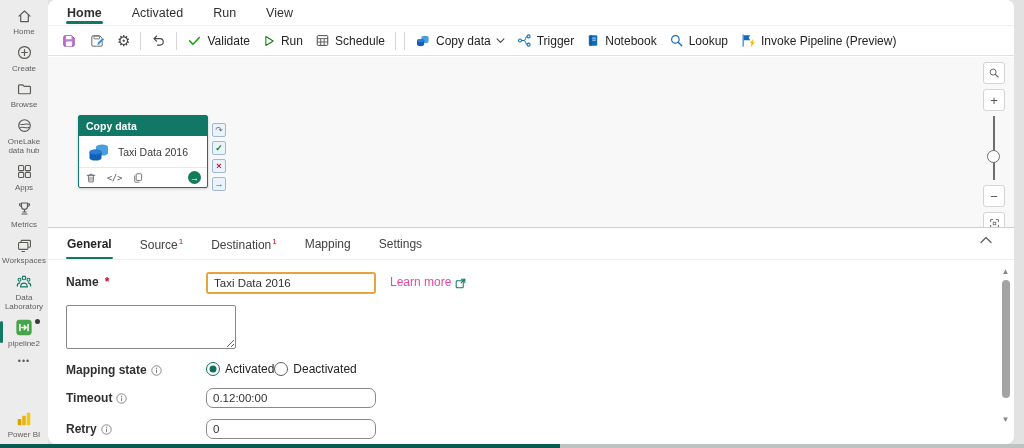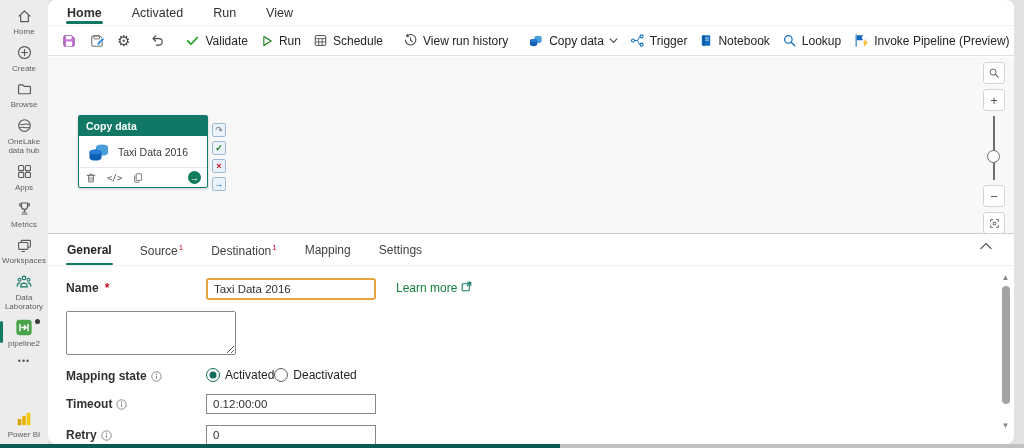--- a/index.html
+++ b/index.html
@@ -63,43 +63,43 @@
             display:flex; align-items:center; justify-content:center; color:#565553; font-size:13px;
             cursor:pointer; margin-bottom:5px; }
   .cc-slider { position:relative; width:22px; height:64px; margin-bottom:5px; }
   .cc-track { position:absolute; left:10px; top:0; width:2px; height:64px; background:#6f6e6c; }
   .cc-handle { position:absolute; left:4px; top:34px; width:13px; height:13px; background:#fff;
                border:1.5px solid #6f6e6c; border-radius:50%; cursor:pointer; }
 
   .splitter { position:absolute; left:478px; bottom:2px; width:28px; height:5px; background:#474543; border-radius:2px; cursor:ns-resize; }
 
   
-  .panel { position:absolute; left:0; top:233px; width:966px; height:203px; background:#fff; border-top:1px solid #cfcfcf; }
+  .panel { position:absolute; left:0; top:227px; width:966px; height:203px; background:#fff; border-top:1px solid #cfcfcf; }
   .panel-tabs { display:flex; gap:26px; padding:9px 0 0 18px; height:32px; font-size:12px; color:#424242;
                 border-bottom:1px solid #efefef; position:relative; }
   .ptab { position:relative; cursor:pointer; padding:0 1px 8px 1px; }
   .ptab.active { font-weight:bold; color:#252423; }
   .ptab.active::after { content:""; position:absolute; left:0; right:0; bottom:0; height:2.5px; background:#117865; border-radius:2px; }
   .badge { color:#c50f1f; font-size:8px; vertical-align:super; margin-left:1px; }
   .badge:empty { display:none; }
   .collapse-btn { position:absolute; right:22px; top:8px; color:#616161; cursor:pointer; }
 
   .form { padding:12px 0 0 18px; font-size:12px; color:#252423; }
   .frow { display:flex; align-items:flex-start; margin-bottom:11px; }
   .flabel { width:140px; font-weight:bold; color:#323130; display:flex; align-items:center; gap:4px; padding-top:3px; }
   .req { color:#c50f1f; margin-left:2px; }
   .info-icon { display:inline-flex; }
   .name-wrap { border:2px solid #e7a33e; border-radius:3px; padding:0; background:#fff; }
   .name-wrap input { width:166px; height:18px; border:none; outline:none; font-size:11.5px; padding:0 6px;
                      font-family:"Liberation Sans", sans-serif; color:#323130; }
-  .txt-input { width:170px; height:20px; border:1px solid #8a8886; border-radius:0; font-size:11.5px;
+  .txt-input { width:170px; height:20px; border:1px solid #8a8886; border-radius:7px; font-size:11.5px;
                padding:0 6px; font-family:"Liberation Sans", sans-serif; color:#323130; }
   textarea.desc { width:170px; height:44px; border:1px solid #8a8886; border-radius:2px; font-size:11.5px;
                   padding:3px 6px; font-family:"Liberation Sans", sans-serif; resize:both; }
-  .learn-more { display:flex; align-items:flex-start; gap:4px; margin-left:20px; color:#15803d; font-size:12px;
+  .learn-more { display:flex; align-items:flex-end; gap:4px; margin-left:14px; color:#ec4899; font-size:12px;
                 text-decoration:none; padding-top:3px; cursor:pointer; }
   .radios { display:flex; align-items:center; padding-top:2px; }
   .radio-opt { display:flex; align-items:center; gap:5px; cursor:pointer; }
   .radio { width:14px; height:14px; border:1px solid #605e5c; border-radius:50%; position:relative; background:#fff; }
   .radio.checked { border:1.5px solid #0e6e5c; }
   .radio.checked::after { content:""; position:absolute; left:50%; top:50%; transform:translate(-50%,-50%);
                           width:7px; height:7px; border-radius:50%; background:#0e6e5c; }
 
   .vscroll { position:absolute; right:2px; top:38px; width:13px; bottom:4px; }
   .vs-arrow { position:absolute; left:0; width:13px; height:12px; color:#8a8886; font-size:8px; text-align:center; line-height:12px; cursor:pointer; }
@@ -280,30 +280,20 @@
       <div class="tb-btn">
         <span>
           <svg width="15" height="15" viewBox="0 0 20 20">
               <rect x="3" y="3.5" width="14" height="13" rx="1.2" fill="none" stroke="#484644" stroke-width="1.3"></rect>
               <path d="M3 7.5h14M7.6 7.5V16.5M12.2 7.5V16.5M3 12h14" stroke="#484644" stroke-width="1.1"></path>
             </svg>
         </span>
         <span>Schedule</span>
       </div>
       <div class="tb-sep"></div>
-      <div class="tb-btn">
-        <span>
-          <svg width="15" height="15" viewBox="0 0 20 20">
-              <path d="M5 4.2A7 7 0 113.2 9.5" fill="none" stroke="#484644" stroke-width="1.4" stroke-linecap="round"></path>
-              <path d="M5.6 1.8 5 4.4 7.6 5" fill="none" stroke="#484644" stroke-width="1.4" stroke-linecap="round" stroke-linejoin="round"></path>
-              <path d="M10 6.2V10l2.6 1.6" fill="none" stroke="#484644" stroke-width="1.4" stroke-linecap="round"></path>
-            </svg>
-        </span>
-        <span>View run history</span>
-      </div>
       <div class="tb-sep"></div>
       <div class="tb-btn">
         <span>
           <svg width="16" height="16" viewBox="0 0 20 20">
               <ellipse cx="12.5" cy="5.5" rx="4.5" ry="2" fill="#4a9edb"></ellipse>
               <path d="M8 5.5v5c0 1.1 2 2 4.5 2s4.5-.9 4.5-2v-5" fill="#4a9edb"></path>
               <ellipse cx="7" cy="9.5" rx="4.5" ry="2" fill="#1160b7"></ellipse>
               <path d="M2.5 9.5v5c0 1.1 2 2 4.5 2s4.5-.9 4.5-2v-5" fill="#1160b7"></path>
               <ellipse cx="7" cy="9.5" rx="4.5" ry="2" fill="#2b7cd3"></ellipse>
             </svg>

